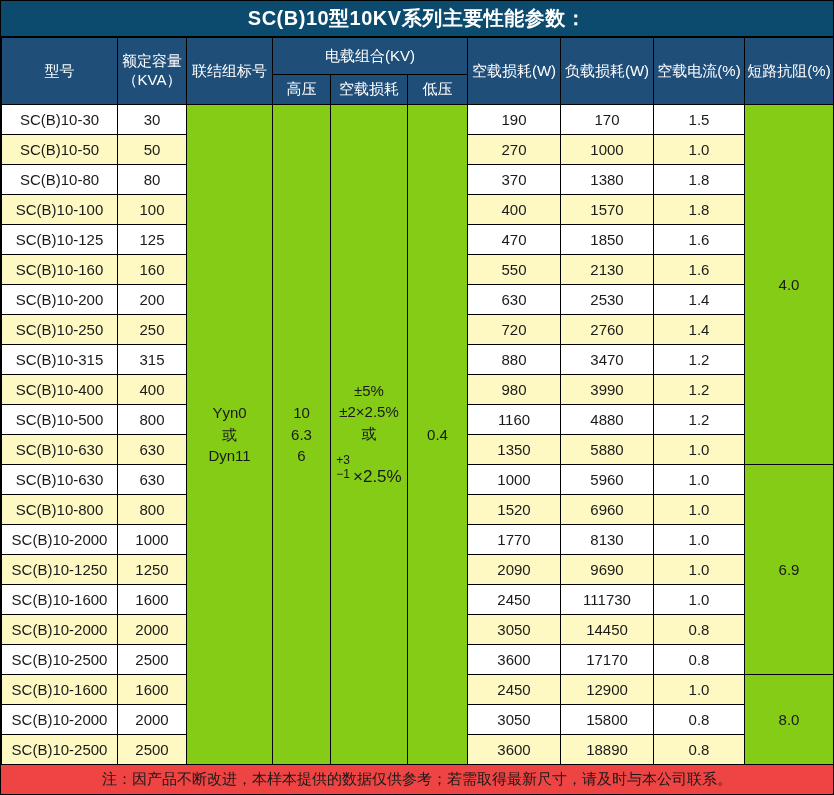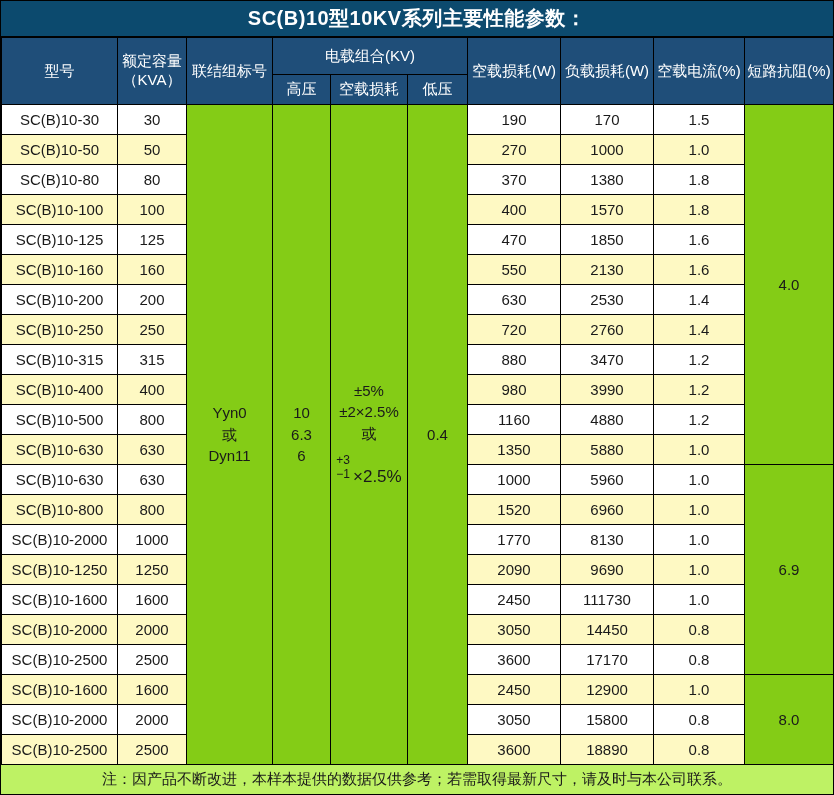--- a/index.html
+++ b/index.html
@@ -68,21 +68,21 @@
     font-size: 12px;
     line-height: 1.15;
   }
   .tap-stack .suffix { font-size: 17px; margin-top: 19px; }
   .footer-note {
     height: 29px;
     display: flex;
     align-items: center;
     justify-content: center;
     font-size: 15px;
-    background: #bef264;
+    background: #ef4444;
   }
 </style>
 </head>
 <body>
 
 <div class="sheet">
   <div class="title-bar">SC(B)10型10KV系列主要性能参数：</div>
 
   <table class="spec">
     <colgroup>

